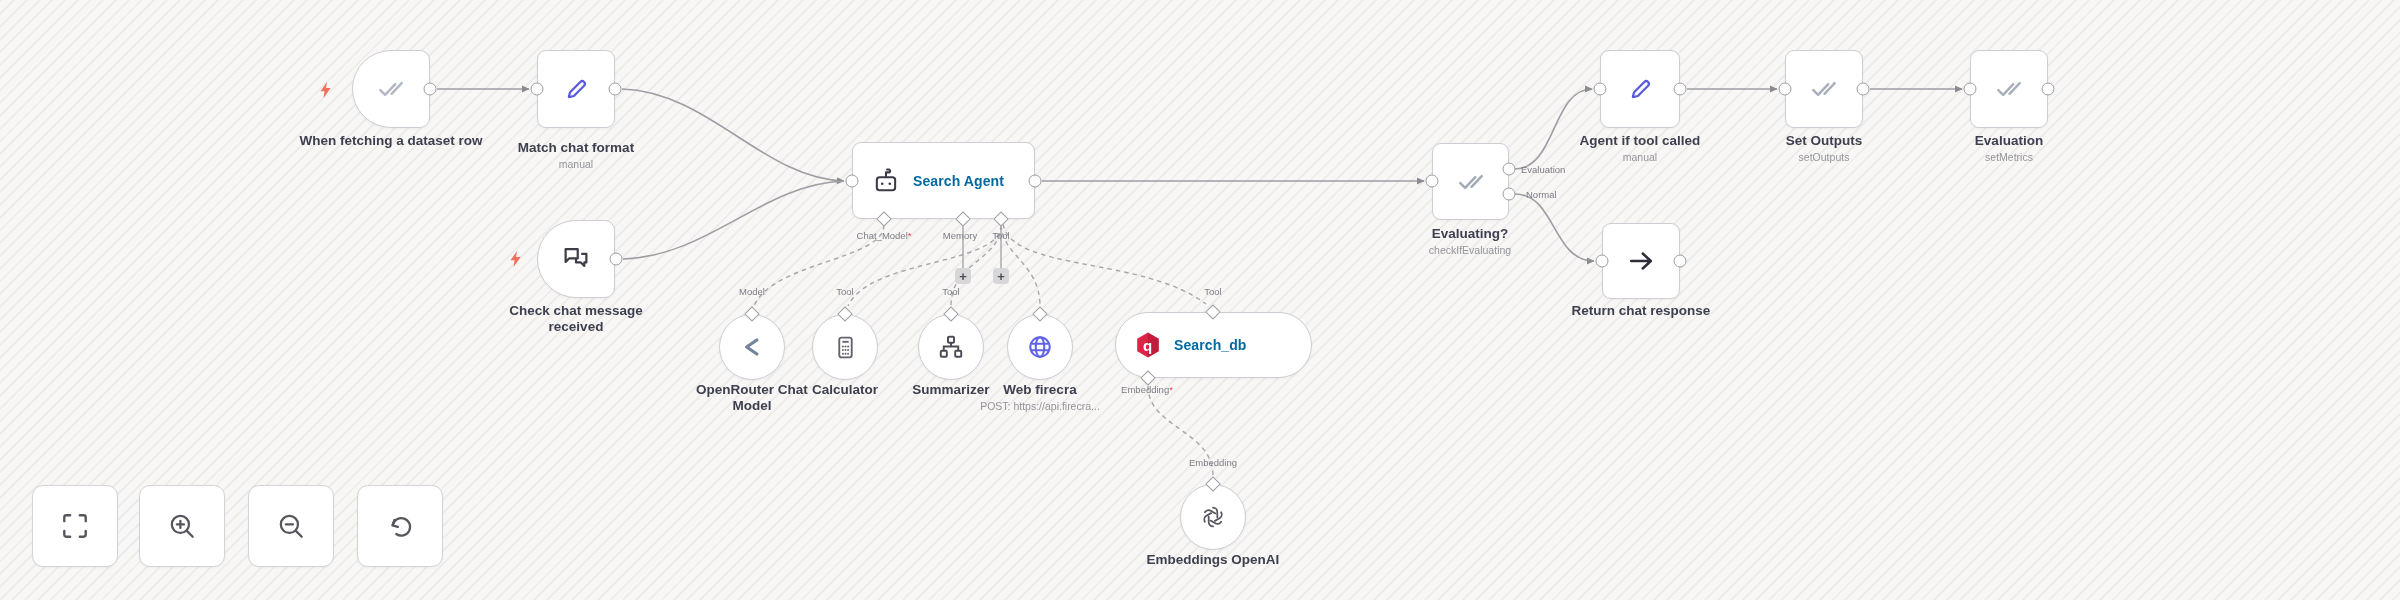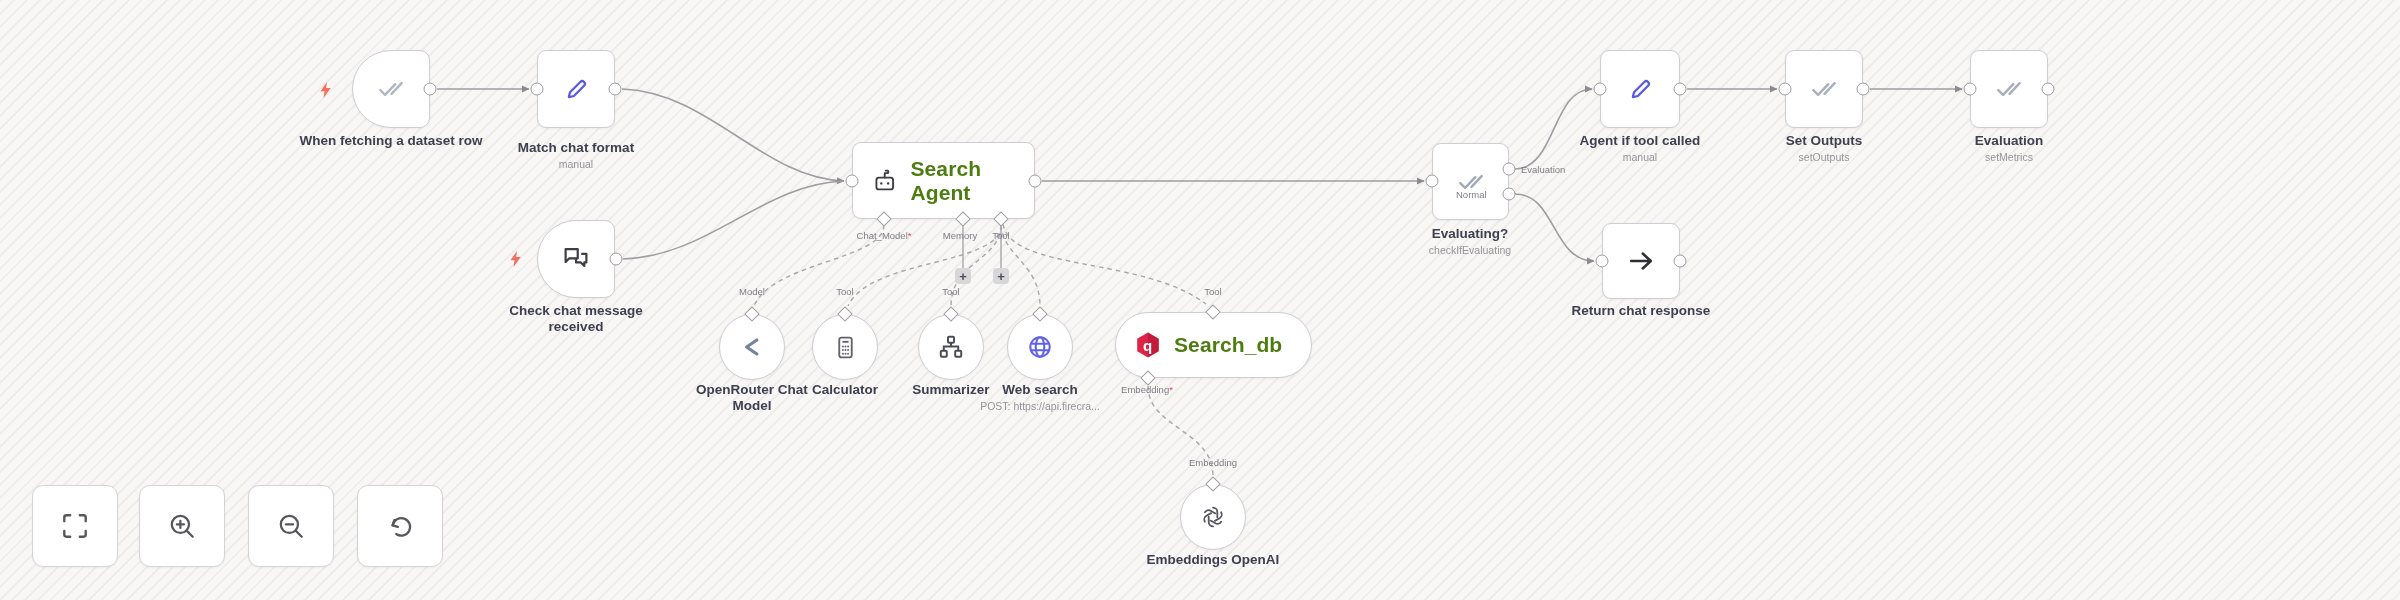--- a/index.html
+++ b/index.html
@@ -9,21 +9,21 @@
     background-image:repeating-linear-gradient(135deg,rgba(172,167,158,0.13) 0px,rgba(172,167,158,0.13) 2px,transparent 2px,transparent 9px);}
   svg.edges{position:absolute;left:0;top:0;z-index:1;}
   .node{position:absolute;background:#fff;border:1.5px solid #cdcdd3;box-sizing:border-box;
     display:flex;align-items:center;justify-content:center;z-index:3;
     box-shadow:0 1px 3px rgba(60,60,70,0.05);cursor:pointer;}
   .sq{border-radius:9px;}
   .trigger{border-radius:39px 10px 10px 39px;}
   .circle{border-radius:50%;}
   .pill{border-radius:33px;justify-content:flex-start;padding-left:17px;gap:11px;}
   .agent{justify-content:flex-start;padding-left:19px;gap:13px;border-radius:9px;}
-  .in-node-title{font-size:21px;font-weight:700;color:#4d7c0f;letter-spacing:.1px;}
+  .in-node-title{font-size:14px;font-weight:700;color:#0369a1;letter-spacing:.1px;}
   .nlabel{position:absolute;text-align:center;z-index:4;pointer-events:none;}
   .ntitle{font-size:13.5px;font-weight:700;color:#3e4050;line-height:1.22;}
   .nsub{font-size:10.5px;color:#94949c;margin-top:2px;}
   .clabel{position:absolute;font-size:9.5px;color:#7c7c85;text-align:center;width:80px;z-index:4;pointer-events:none;}
   .olabel{position:absolute;font-size:9.5px;color:#7c7c85;z-index:4;pointer-events:none;}
   .req{color:#e04350;}
   .port{position:absolute;width:13px;height:13px;border-radius:50%;background:#fff;
     border:1.6px solid #9d9da3;box-sizing:border-box;z-index:5;transform:translate(-50%,-50%);}
   .diamond{position:absolute;width:11px;height:11px;background:#fff;border:1.6px solid #9d9da3;
     box-sizing:border-box;z-index:5;transform:translate(-50%,-50%) rotate(45deg);}
@@ -180,21 +180,21 @@
 
   <div class="node circle" style="left:1007px;top:314px;width:66px;height:66px">
     <svg width="28" height="28" viewBox="0 0 26 26" fill="none" stroke="#6063e6" stroke-width="1.9">
       <circle cx="13" cy="13" r="9"></circle>
       <ellipse cx="13" cy="13" rx="4" ry="9"></ellipse>
       <path d="M4.8 10 h16.4 M4.8 16 h16.4"></path>
     </svg>
   </div>
   <div class="diamond" style="left:1040px;top:314px"></div>
   <div class="nlabel" style="left:955px;top:382px;width:170px">
-    <div class="ntitle">Web search</div>
+    <div class="ntitle">Web firecra</div>
     <div class="nsub">POST: https://api.firecra...</div>
   </div>
 
   <div class="clabel" style="left:1173px;top:286px">Tool</div>
   <div class="node pill" style="left:1115px;top:312px;width:197px;height:66px">
     <svg width="30" height="30" viewBox="0 0 30 30">
       <polygon points="15,2.5 25.8,8.75 25.8,21.25 15,27.5 4.2,21.25 4.2,8.75" fill="#dc2446"></polygon>
       <polygon points="15,2.5 25.8,8.75 25.8,21.25 15,27.5" fill="rgba(120,0,30,0.25)"></polygon>
       <text x="14.5" y="20.5" font-size="15" font-weight="bold" fill="#ffffff" text-anchor="middle" font-family="Liberation Sans, sans-serif">q</text>
     </svg>
@@ -230,21 +230,21 @@
     </svg>
   </div>
   <div class="nlabel" style="left:1390px;top:226px;width:160px">
     <div class="ntitle">Evaluating?</div>
     <div class="nsub">checkIfEvaluating</div>
   </div>
   <div class="port" style="left:1432px;top:181px"></div>
   <div class="port" style="left:1509px;top:169px"></div>
   <div class="port" style="left:1509px;top:194px"></div>
   <div class="olabel" style="left:1521px;top:164px">Evaluation</div>
-  <div class="olabel" style="left:1456px;top:189px">Normal</div>
+  <div class="olabel" style="left:1526px;top:189px">Normal</div>
 
   <div class="node sq" style="left:1600px;top:50px;width:80px;height:78px">
     <svg width="28" height="28" viewBox="0 0 26 26" fill="none" stroke="#5a5ade" stroke-width="2.1" stroke-linecap="round" stroke-linejoin="round">
       <path d="M6.5 19.5 L7.5 16 L17 6.5 a2.47 2.47 0 0 1 3.5 3.5 L11 19.5 l-4.5 1 z"></path>
     </svg>
   </div>
   <div class="nlabel" style="left:1555px;top:133px;width:170px">
     <div class="ntitle">Agent if tool called</div>
     <div class="nsub">manual</div>
   </div>

